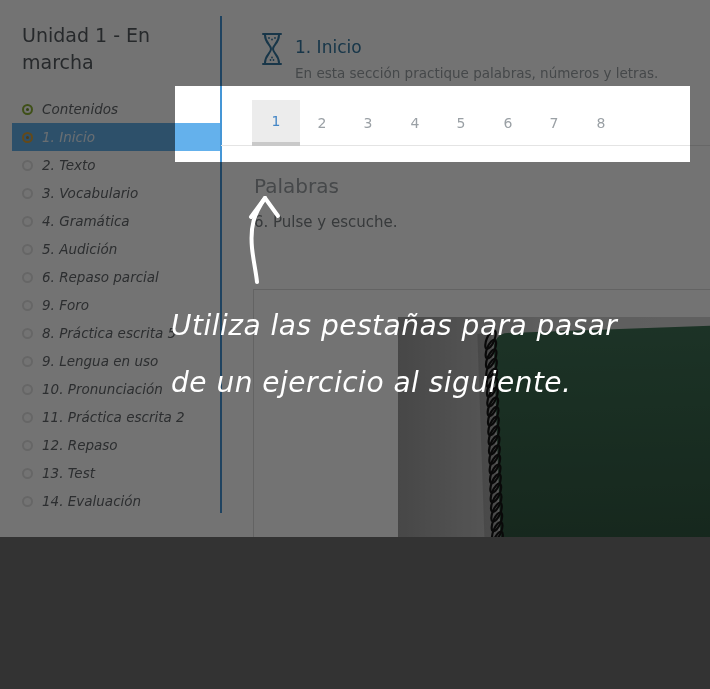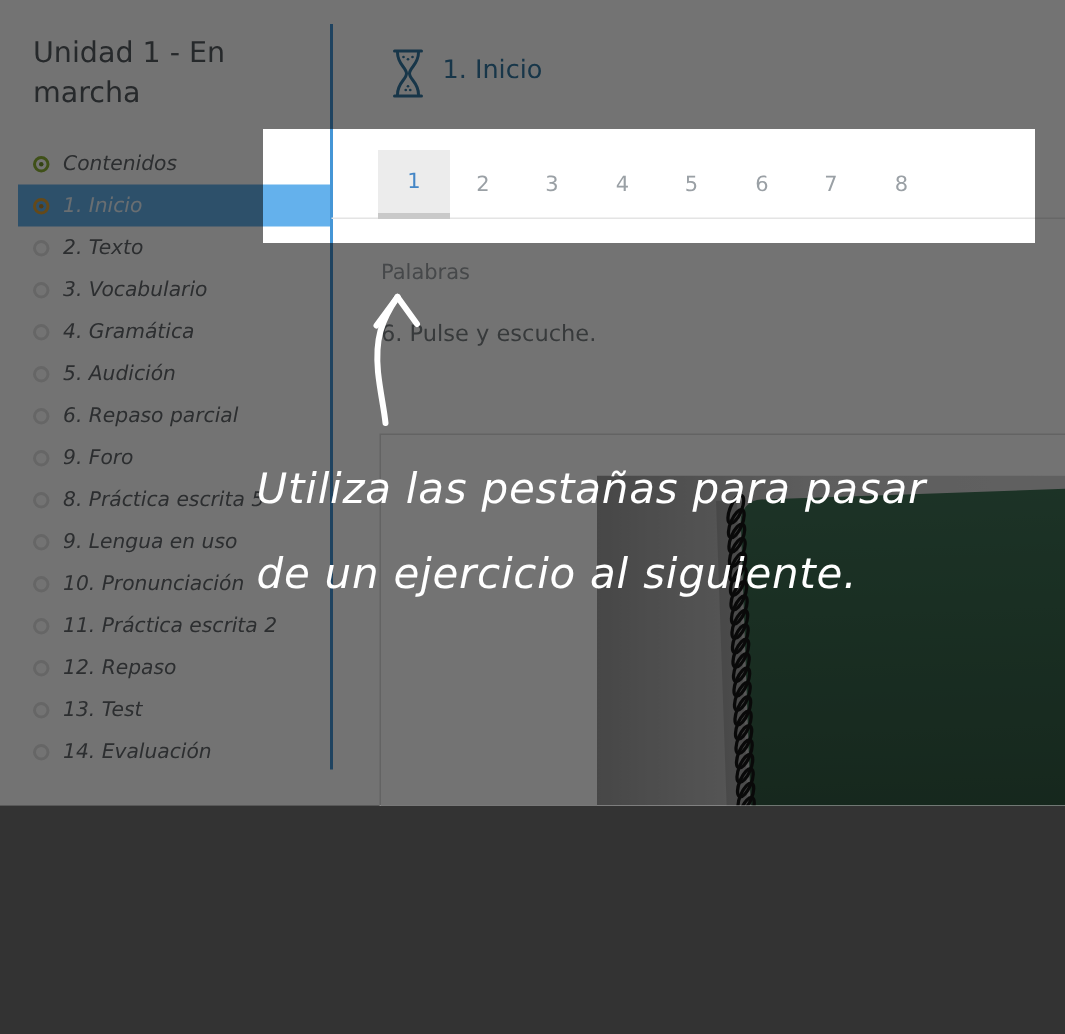--- a/index.html
+++ b/index.html
@@ -27,21 +27,21 @@
   .main-sub { position:absolute; left:295px; top:65px; font-size:13.5px; color:#9aa0a4; }
 
   
   .tabbar-line { position:absolute; left:221px; top:145px; width:489px; height:1px; background:#e4e4e4; }
   .tab { position:absolute; top:100px; width:46px; height:45px; display:flex;
     align-items:center; justify-content:center; font-size:14px; color:#9aa0a5; cursor:pointer; }
   .tab.active { width:48px; height:46px; background:#ececec;
     border-bottom:4px solid #c9c9c9; color:#4486c6; }
 
   
-  .section-label { position:absolute; left:254px; top:174px; font-size:14px; color:#9ba0a4; }
+  .section-label { position:absolute; left:254px; top:174px; font-size:20px; color:#9ba0a4; }
   .instruction   { position:absolute; left:254px; top:213px; font-size:15px; color:#7b8084; }
   .exercise-card { position:absolute; left:253px; top:289px; width:470px; height:354px;
     border:1px solid #dcdcdc; background:#fff; }
   .photo { position:absolute; left:398px; top:317px; width:312px; height:299px; cursor:pointer; }
 
   
   .back-btn { position:absolute; left:253px; top:650px; width:42px; height:41px;
     border:2px solid #c6c6c6; border-radius:4px; background:#fff; color:#6f7478;
     font-size:16px; display:flex; align-items:center; justify-content:center; cursor:pointer; }
   .seg { position:absolute; top:664px; height:15px; background:#c6c6c6; cursor:pointer; }
@@ -135,20 +135,21 @@
     <g fill="#3579a2">
       <circle cx="11" cy="7" r="0.9"></circle>
         <circle cx="14" cy="8.5" r="0.9"></circle>
         <circle cx="17" cy="7" r="0.9"></circle>
       <circle cx="12.5" cy="29" r="0.9"></circle>
         <circle cx="15.5" cy="29" r="0.9"></circle>
         <circle cx="14" cy="26.5" r="0.9"></circle>
     </g>
   </svg>
   <div class="main-title">1. Inicio</div>
+  <div class="main-sub">En esta sección practique palabras, números y letras.</div>
 
   <div class="tabbar-line"></div>
   <div class="tab active" style="left:252px">1</div>
   <div class="tab" style="left:299px">2</div>
   <div class="tab" style="left:345px">3</div>
   <div class="tab" style="left:392px">4</div>
   <div class="tab" style="left:438px">5</div>
   <div class="tab" style="left:485px">6</div>
   <div class="tab" style="left:531px">7</div>
   <div class="tab" style="left:578px">8</div>

